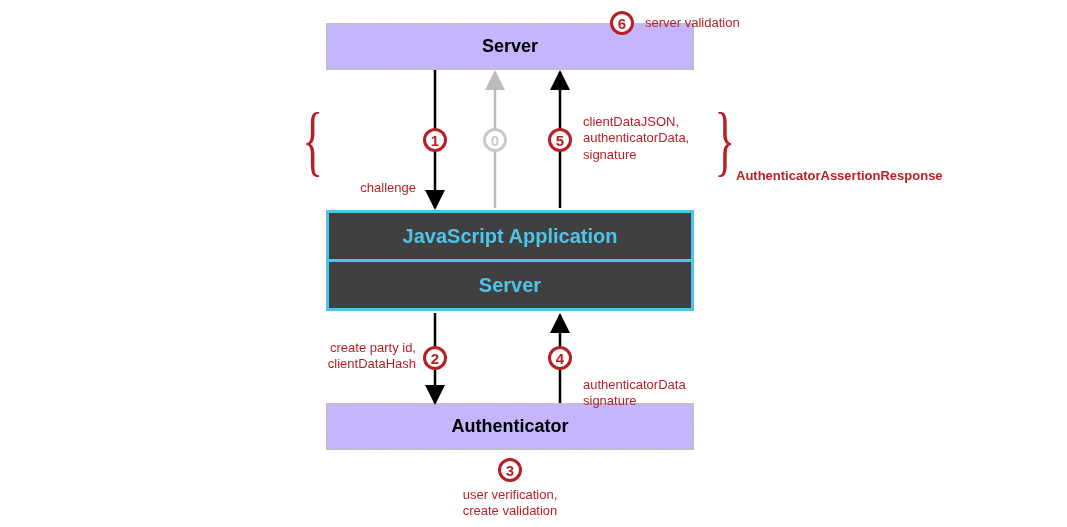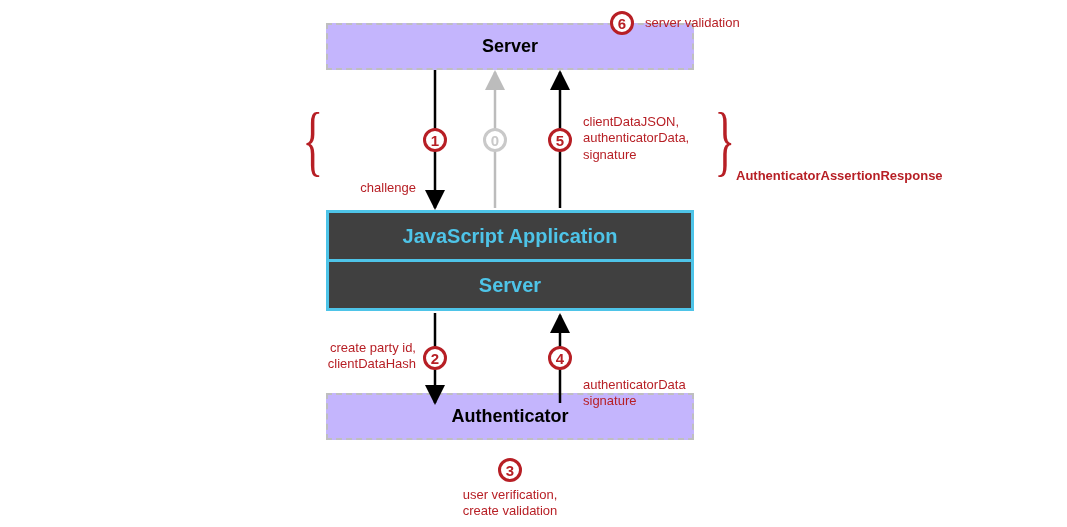--- a/index.html
+++ b/index.html
@@ -94,21 +94,21 @@
   </div>
 
   <div class="box black" style="left:326px; top:210px; width:368px; height:52px;">
     <span>JavaScript Application</span>
   </div>
 
   <div class="box black" style="left:326px; top:259px; width:368px; height:52px;">
     <span>Server</span>
   </div>
 
-  <div class="box dashed" style="left:326px; top:393px; width:368px; height:47px;">
+  <div class="box dashed" style="left:326px; top:403px; width:368px; height:47px;">
     <span>Authenticator</span>
   </div>
 
   <svg class="arrows">
     <defs>
       <marker id="ab" viewBox="0 0 10 10" refX="9" refY="5" markerWidth="8" markerHeight="8" orient="auto-start-reverse">
         <path d="M0 0 L10 5 L0 10 z" fill="#000"></path>
       </marker>
       <marker id="ag" viewBox="0 0 10 10" refX="9" refY="5" markerWidth="8" markerHeight="8" orient="auto-start-reverse">
         <path d="M0 0 L10 5 L0 10 z" fill="#bcbcbc"></path>

